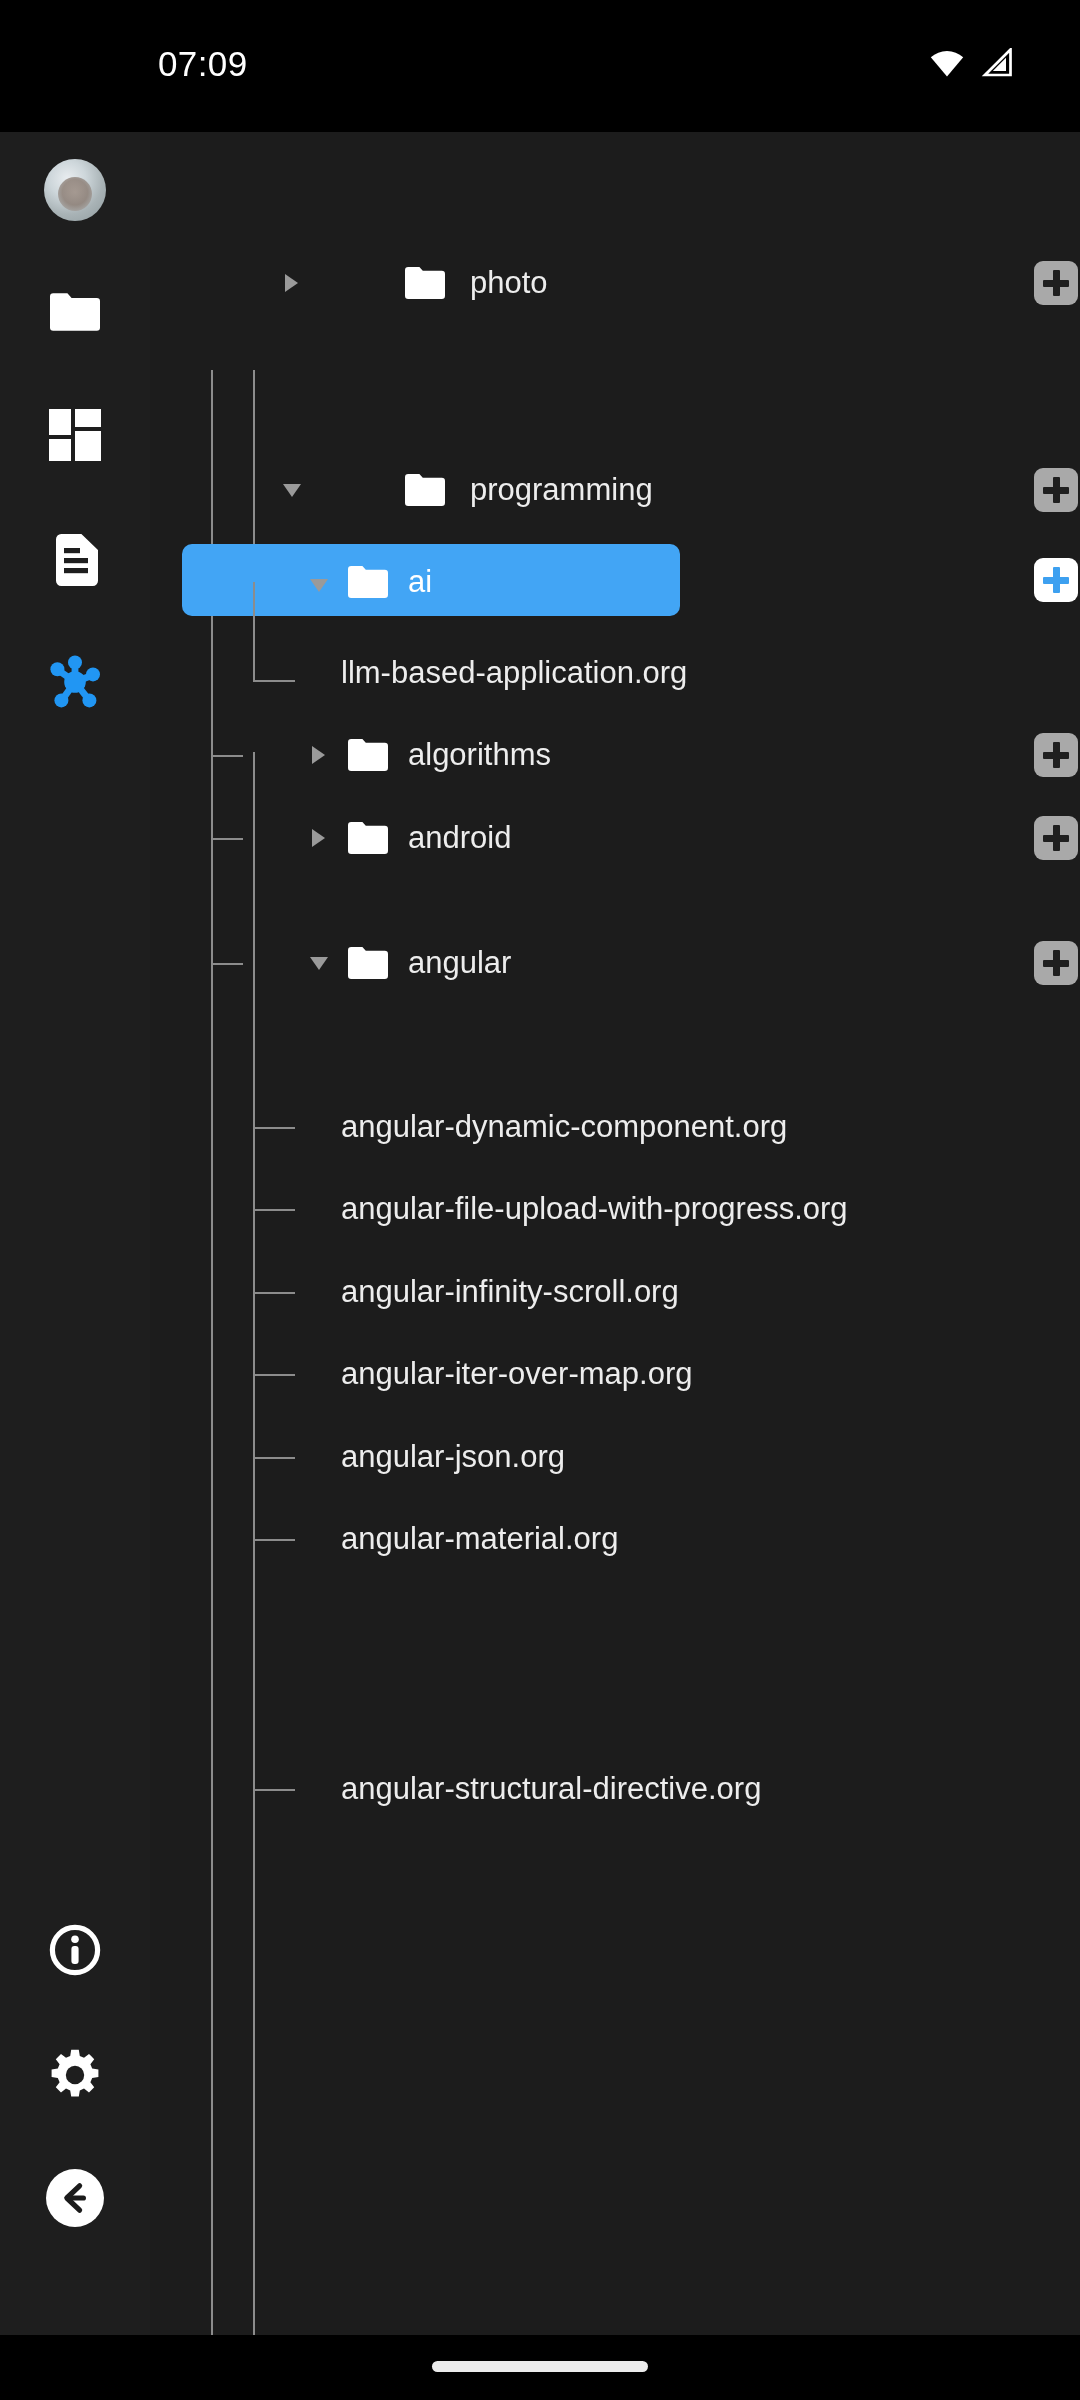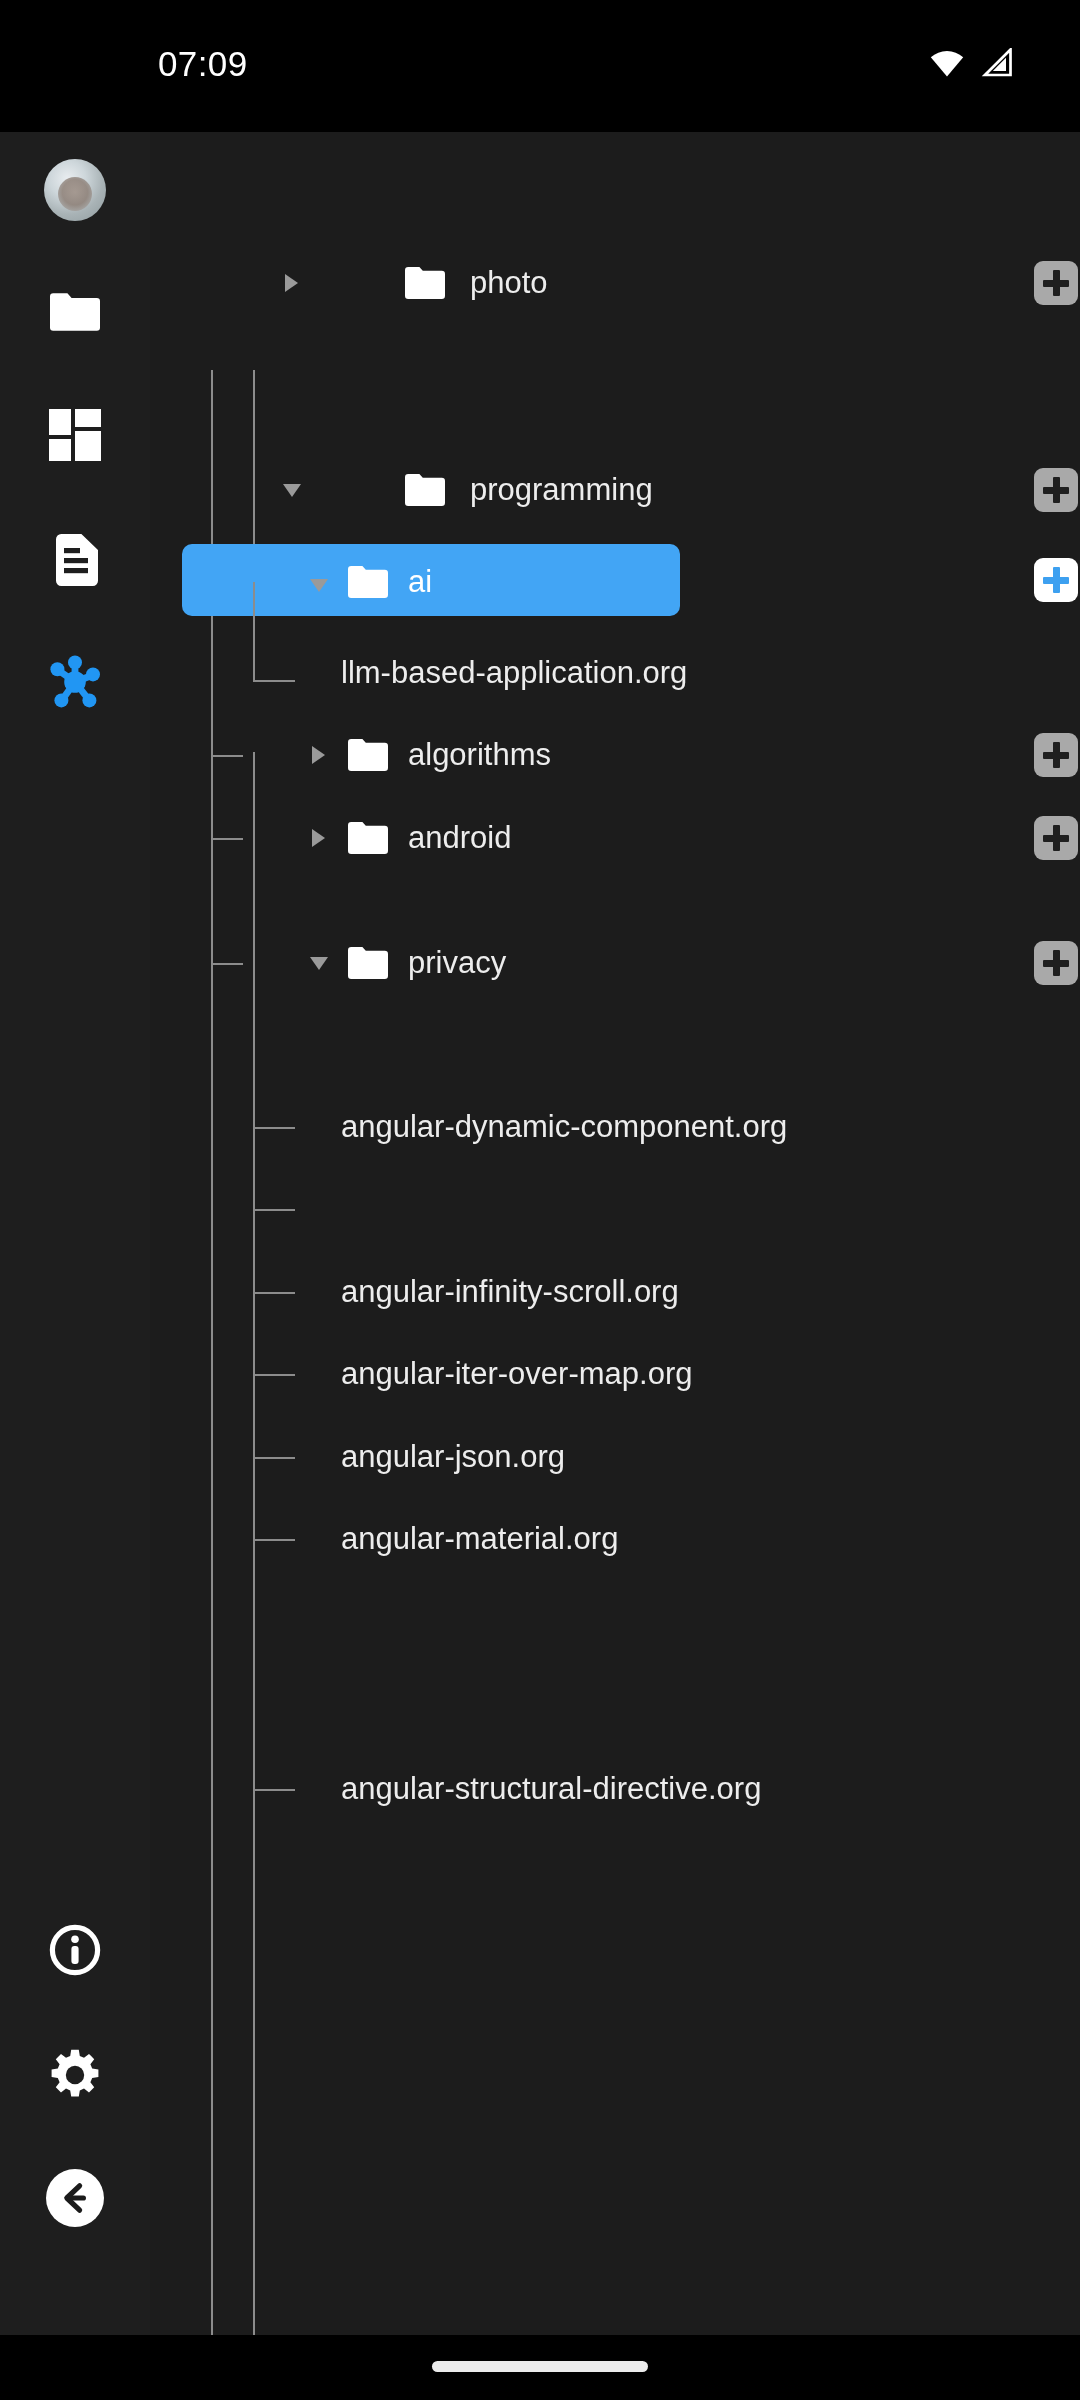--- a/index.html
+++ b/index.html
@@ -338,36 +338,37 @@
       <div class="row" style="top:790px">
         <div class="hline" style="left:61px; top:41px; width:32px;"></div>
         <div class="twisty open" style="left:158px; top:26px">
             <i></i>
           </div>
         <div class="folder" style="left:198px; top:25px">
           <svg width="40" height="32" viewBox="0 0 20 16">
               <path d="M0 1.6A1.6 1.6 0 0 1 1.6 0h5.6l1.7 1.9H18.4A1.6 1.6 0 0 1 20 3.5v10.9A1.6 1.6 0 0 1 18.4 16H1.6A1.6 1.6 0 0 1 0 14.4Z" fill="#fff"></path>
             </svg>
         </div>
-        <div class="label" style="left:258px">privacy</div>
+        <div class="label" style="left:258px">angular</div>
         <div class="plus-btn" style="left:884px; top:19px">
             <span></span>
           </div>
 
       </div>
 
 
       <div class="row" style="top:954px">
         <div class="hline" style="left:103px; top:41px; width:42px;"></div>
         <div class="label" style="left:191px">angular-dynamic-component.org</div>
 
       </div>
 
       <div class="row" style="top:1036px">
         <div class="hline" style="left:103px; top:41px; width:42px;"></div>
+        <div class="label" style="left:191px">angular-file-upload-with-progress.org</div>
 
       </div>
 
       <div class="row" style="top:1119px">
         <div class="hline" style="left:103px; top:41px; width:42px;"></div>
         <div class="label" style="left:191px">angular-infinity-scroll.org</div>
 
       </div>
 
       <div class="row" style="top:1201px">

